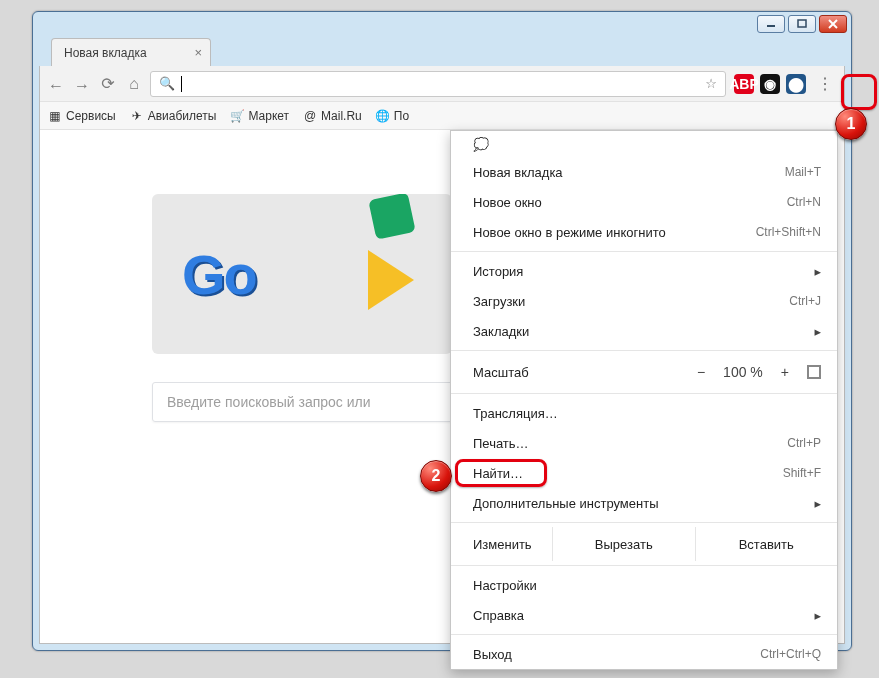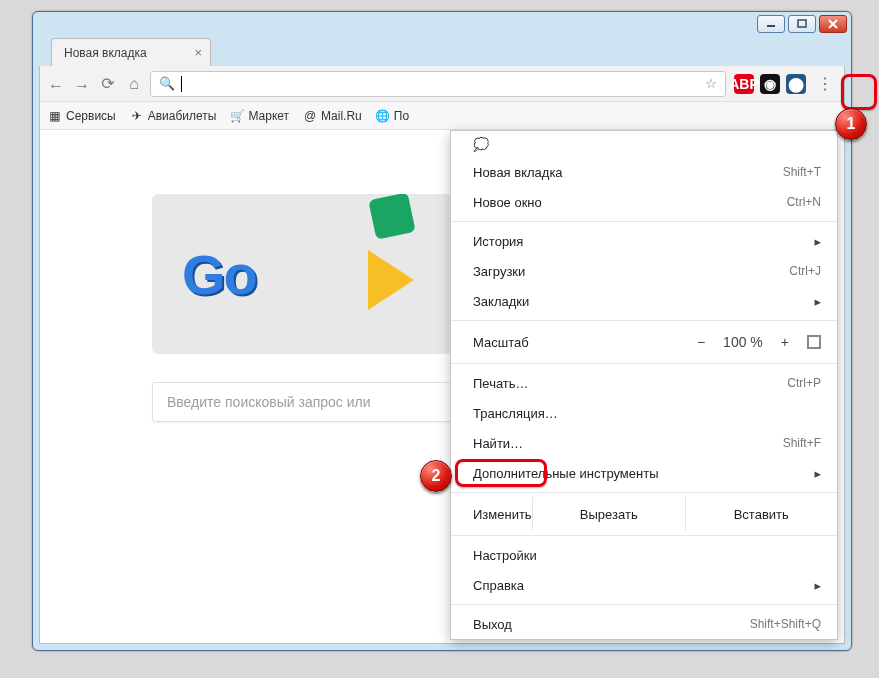--- a/index.html
+++ b/index.html
@@ -65,21 +65,21 @@
     font-size:13px; color:#222;
   }
   .mrow { height:30px; display:flex; align-items:center; padding:0 16px 0 22px; position:relative; }
   .msc { margin-left:auto; color:#777; font-size:12px; }
   .arrow { margin-left:auto; color:#444; }
   .sep { height:1px; background:#e5e5e5; margin:4px 0; }
   .zoomrow { height:34px; display:flex; align-items:center; padding:0 16px 0 22px; }
   .zoomctrl { margin-left:auto; display:flex; align-items:center; gap:18px; color:#444; font-size:14px; }
   .fsbox { width:14px;height:14px;border:2px solid #888; }
   .editrow { display:flex; height:34px; align-items:stretch; }
-  .editlbl { width:82px; display:flex; align-items:center; padding-left:22px; border-right:1px solid #e5e5e5;}
+  .editlbl { width:102px; display:flex; align-items:center; padding-left:22px; border-right:1px solid #e5e5e5;}
   .editbtn { flex:1; display:flex; align-items:center; justify-content:center; border-right:1px solid #e5e5e5; }
   .editbtn:last-child{border-right:none;}
   .disabled { color:#bdbdbd; }
 
   
   .hl { position:absolute; border:3px solid #e3000f; border-radius:8px; box-shadow:0 1px 2px rgba(0,0,0,.3); pointer-events:none; }
   .hl1 { right:2px; top:74px; width:36px; height:36px; }
   .hl2 { left:455px; top:459px; width:92px; height:28px; }
 
   .badge { position:absolute; width:32px; height:32px; border-radius:50%;
@@ -179,25 +179,29 @@
         </div>
       </div>
     </div>
 
     <div class="chrome-menu">
       <div class="mrow disabled" style="height:26px;">
         <span style="color:#cfcfcf;">💭</span>
       </div>
       <div class="mrow">
         <span>Новая вкладка</span>
-        <span class="msc">Shift+T</span>
+        <span class="msc">Mail+T</span>
       </div>
       <div class="mrow">
         <span>Новое окно</span>
         <span class="msc">Ctrl+N</span>
+      </div>
+      <div class="mrow">
+        <span>Новое окно в режиме инкогнито</span>
+        <span class="msc">Ctrl+Shift+N</span>
       </div>
       <div class="sep"></div>
       <div class="mrow">
         <span>История</span>
         <span class="arrow">▸</span>
       </div>
       <div class="mrow">
         <span>Загрузки</span>
         <span class="msc">Ctrl+J</span>
       </div>
@@ -210,25 +214,25 @@
         <span>Масштаб</span>
         <div class="zoomctrl">
           <span>−</span>
           <span>100 %</span>
           <span>+</span>
           <span class="fsbox"></span>
         </div>
       </div>
       <div class="sep"></div>
       <div class="mrow">
+        <span>Трансляция…</span>
+      </div>
+      <div class="mrow">
         <span>Печать…</span>
         <span class="msc">Ctrl+P</span>
-      </div>
-      <div class="mrow">
-        <span>Трансляция…</span>
       </div>
       <div class="mrow">
         <span>Найти…</span>
         <span class="msc">Shift+F</span>
       </div>
       <div class="mrow">
         <span>Дополнительные инструменты</span>
         <span class="arrow">▸</span>
       </div>
       <div class="sep"></div>
@@ -247,21 +251,21 @@
       <div class="mrow">
         <span>Настройки</span>
       </div>
       <div class="mrow">
         <span>Справка</span>
         <span class="arrow">▸</span>
       </div>
       <div class="sep"></div>
       <div class="mrow">
         <span>Выход</span>
-        <span class="msc">Shift+Shift+Q</span>
+        <span class="msc">Ctrl+Ctrl+Q</span>
       </div>
     </div>
 
   </div>
 </div>
 
 <div class="hl hl1"></div>
 <div class="badge badge1">
     <span>1</span>
   </div>

